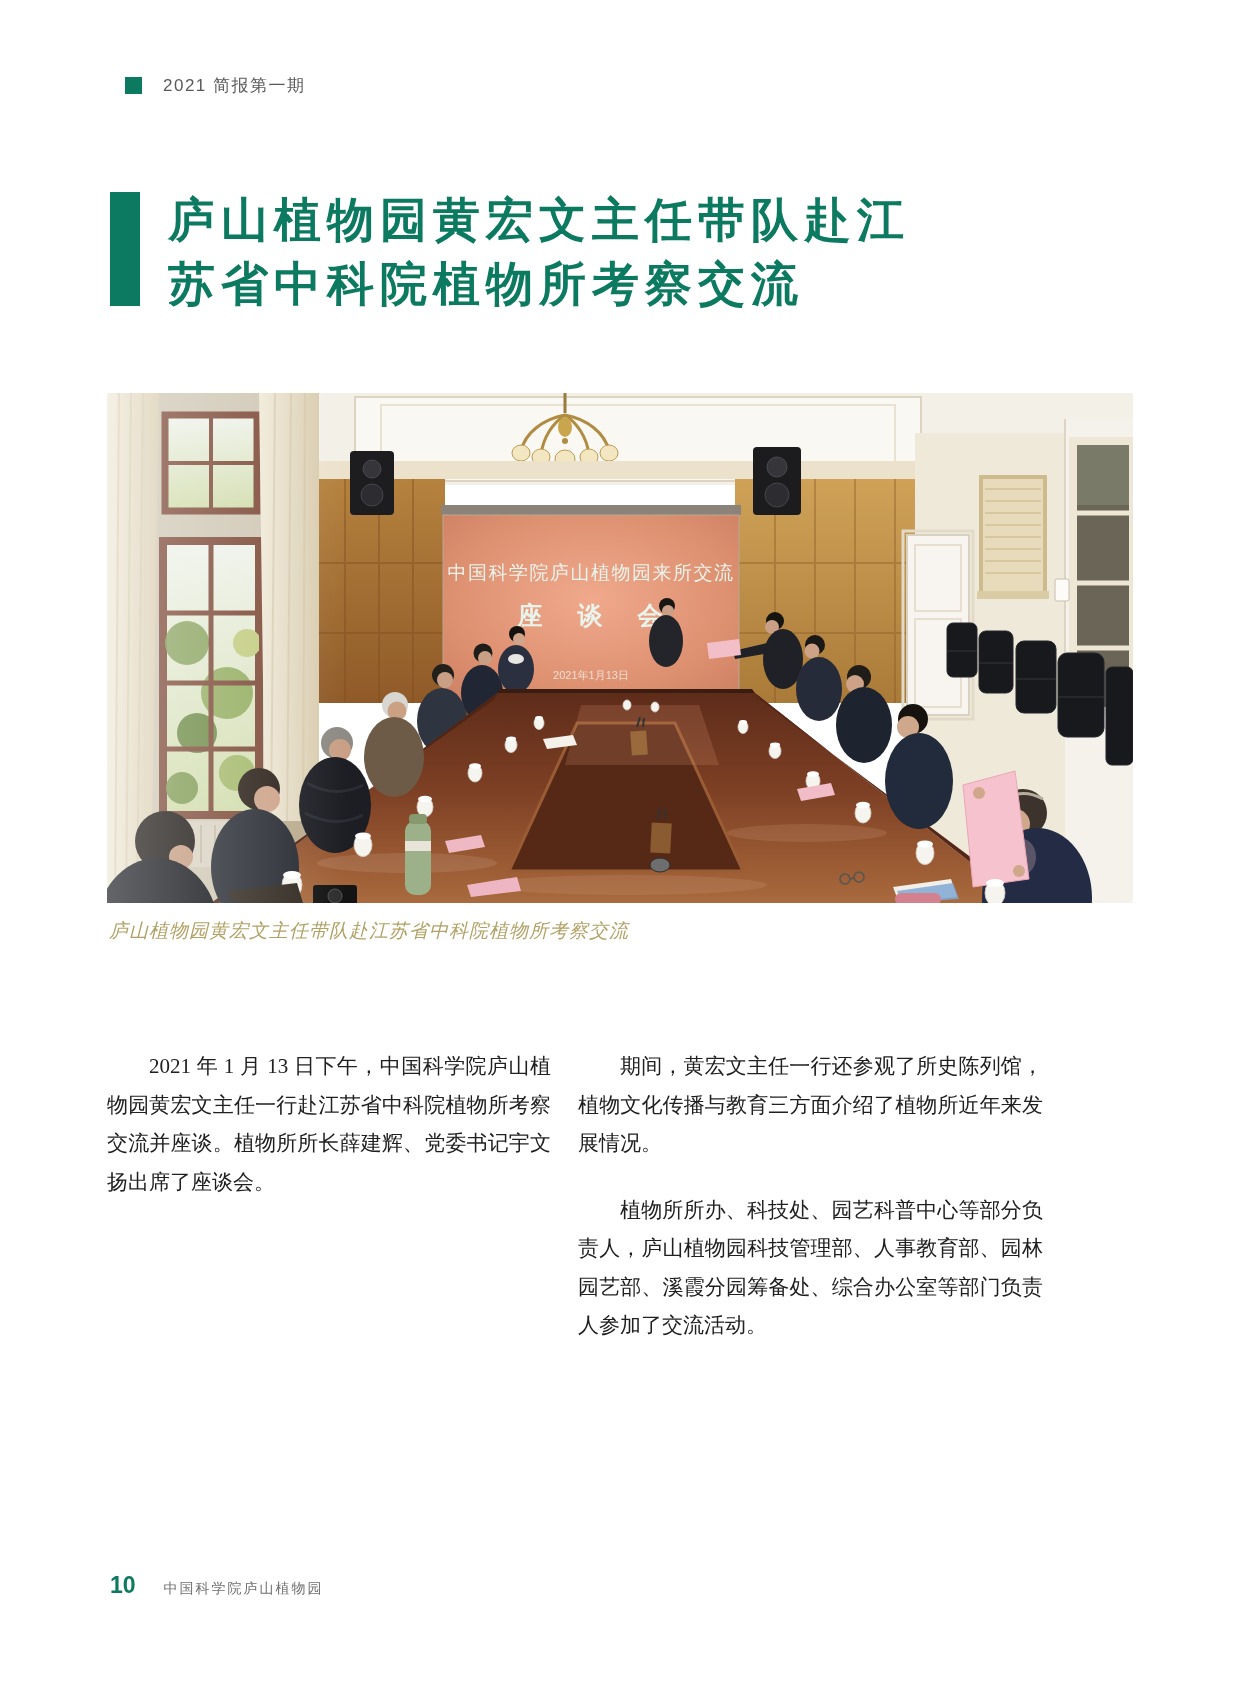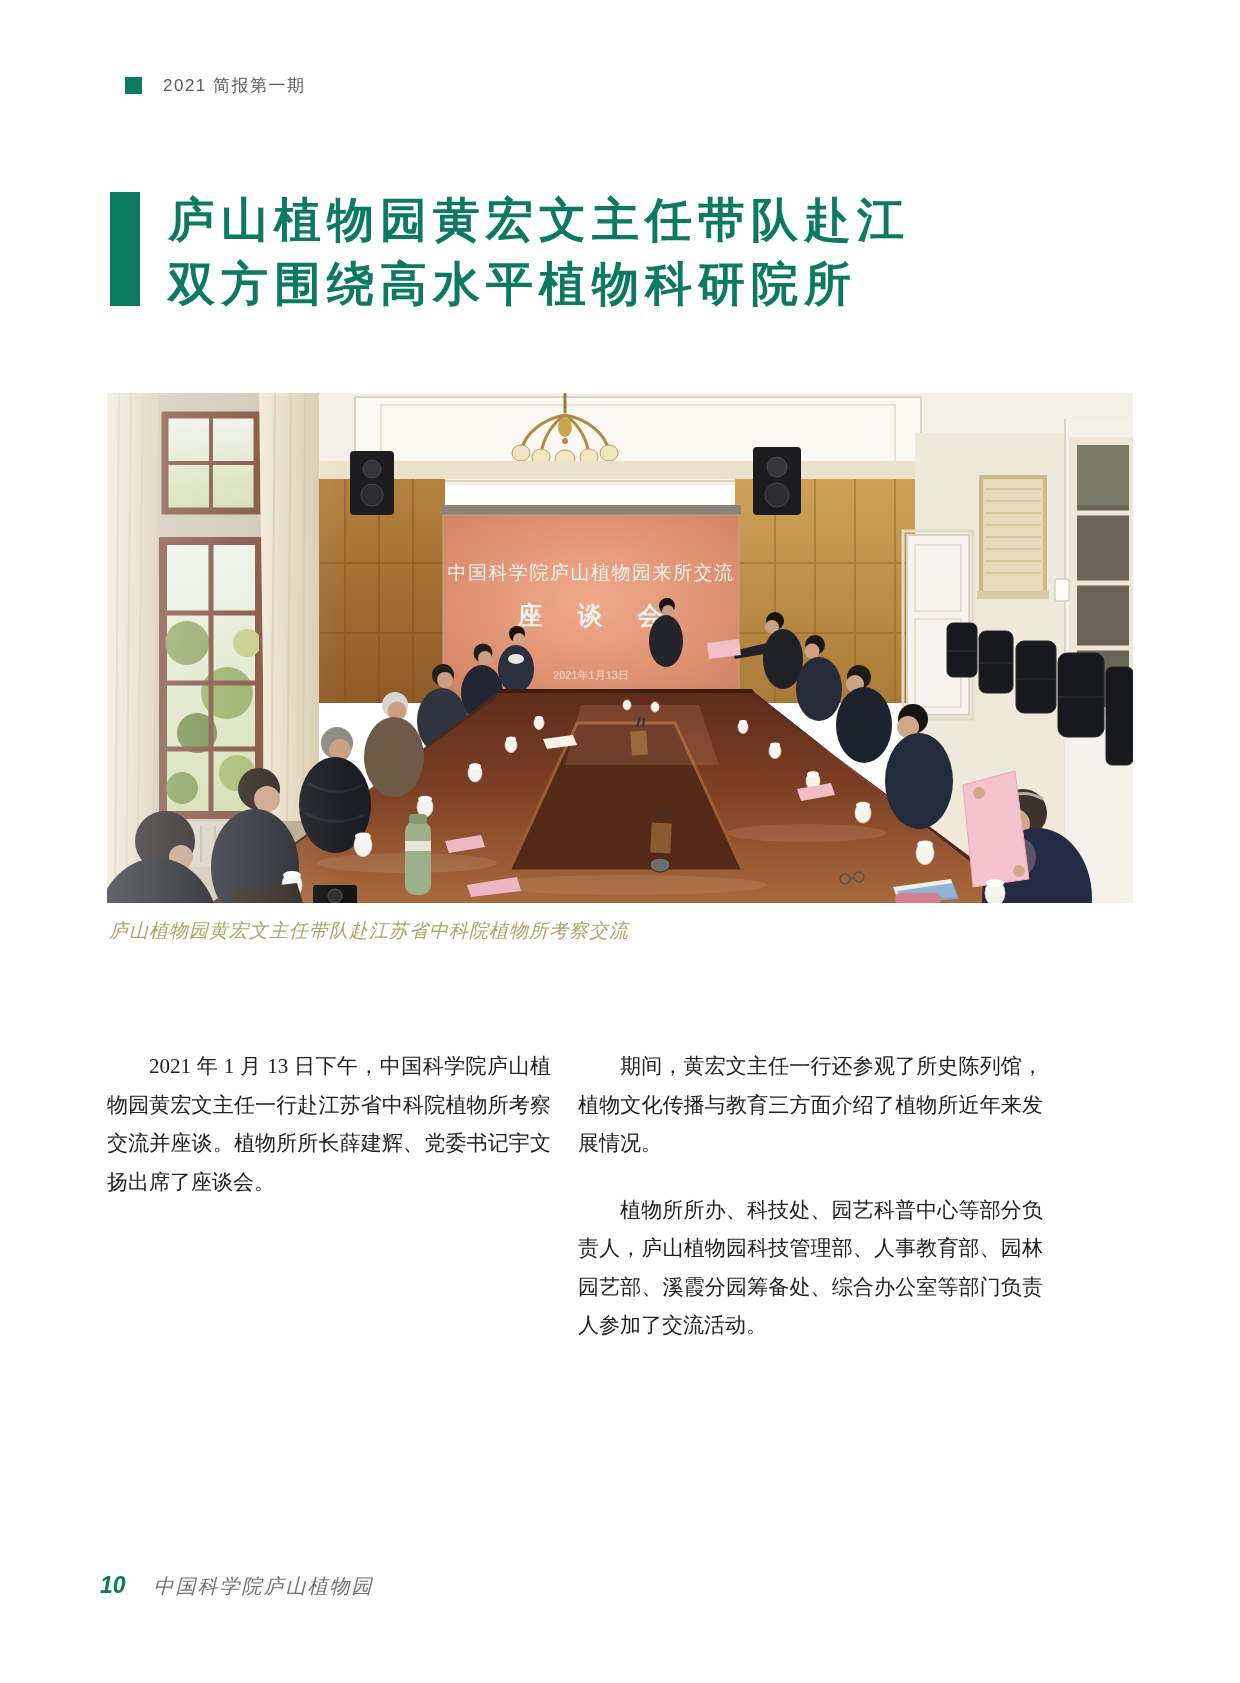--- a/index.html
+++ b/index.html
@@ -23,37 +23,37 @@
        color:#b2a166;letter-spacing:1px;font-family:"Liberation Serif","DejaVu Serif",serif;}
 
   .article-body{position:absolute;left:107px;top:1047px;width:936px;display:flex;}
   .col{font-family:"Liberation Serif","DejaVu Serif",serif;}
   .col-left{width:444px;margin-right:27px;}
   .col-right{width:465px;}
   .col p{margin:0;font-size:21px;line-height:38.5px;text-align:justify;color:#202020;}
   .col p + p{margin-top:28px;}
   .indent{text-indent:2em;}
 
-  .page-footer{position:absolute;left:100px;top:1572px;display:flex;align-items:baseline;font-style:italic;}
+  .page-footer{position:absolute;left:110px;top:1572px;display:flex;align-items:baseline;}
   .page-num{font-size:23px;font-weight:bold;color:#0c7a60;}
-  .org-name{margin-left:28px;font-size:20px;color:#707070;letter-spacing:2px;}
+  .org-name{margin-left:28px;font-size:14px;color:#707070;letter-spacing:2px;}
 </style>
 </head>
 <body>
 
 <div class="page">
 
   <header class="page-header">
     <span class="header-square"></span>
     <span class="header-label">2021 简报第一期</span>
   </header>
 
   <section class="title-block">
     <span class="title-bar"></span>
-    <h1 class="article-title"><span>庐山植物园黄宏文主任带队赴江</span><br><span>双方围绕高水平植物科研院所</span></h1>
+    <h1 class="article-title"><span>庐山植物园黄宏文主任带队赴江</span><br><span>苏省中科院植物所考察交流</span></h1>
   </section>
 
   <figure class="photo-figure">
     <svg viewBox="0 0 1026 510" preserveAspectRatio="none">
       <defs>
         <linearGradient id="gWoodL" x1="0" y1="0" x2="0" y2="1">
           <stop offset="0" stop-color="#b5823e"></stop>
             <stop offset="1" stop-color="#8f5a28"></stop>
         </linearGradient>
         <linearGradient id="gWoodR" x1="0" y1="0" x2="0" y2="1">

